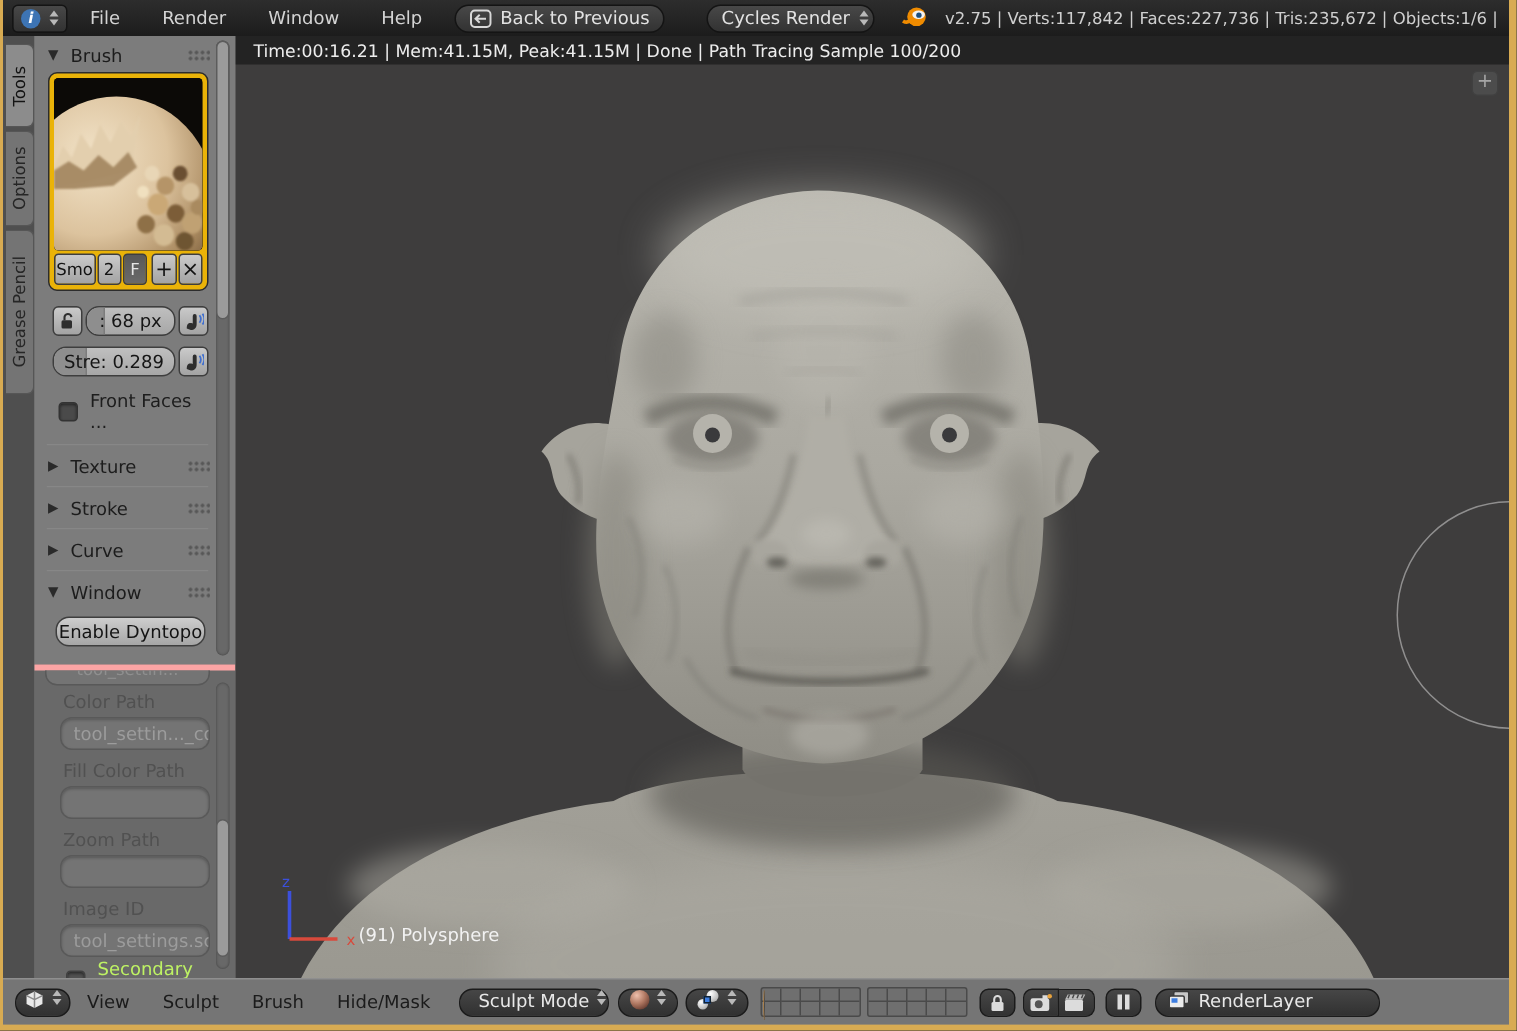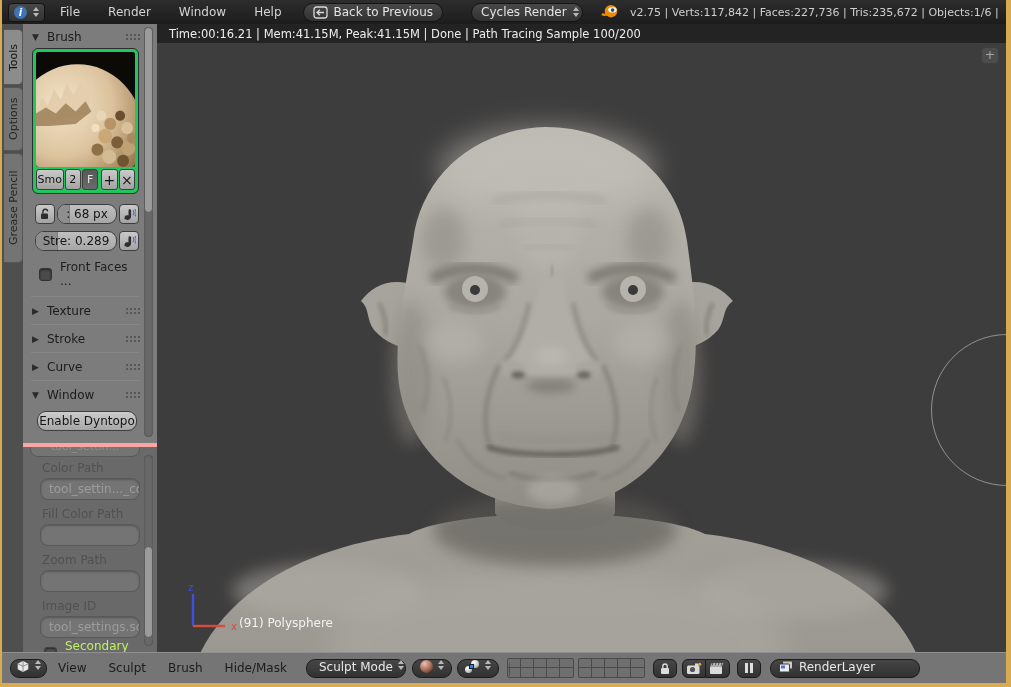--- a/index.html
+++ b/index.html
@@ -36,21 +36,21 @@
         writing-mode:vertical-rl;transform:rotate(180deg);transform-origin:center;}
   .vtab.active{background:#8c8c8c;color:#141414;}
   .panels{position:absolute;left:21px;right:0;top:0;height:419px;background:#7c7c7c;
           padding:4px 17px 0 7px;overflow:hidden;}
   .phead{display:flex;align-items:center;height:17px;color:#1c1c1c;font-size:12px;gap:6px;}
   .caret{font-size:9px;color:#2a2a2a;width:11px;text-align:center;}
   .grip{margin-left:auto;width:15px;height:8px;
         background-image:radial-gradient(#575757 1px,transparent 1.3px);background-size:4px 4px;}
   .sep{height:1px;background:#6e6e6e;border-bottom:1px solid #878787;margin:5px 1px 5px 1px;}
 
-  .preview-frame{margin:3px 1px 0 2px;height:146px;background:#22c55e;border:1px solid #2c2c2c;
+  .preview-frame{margin:3px 1px 0 2px;height:146px;background:#eab308;border:1px solid #2c2c2c;
                  border-radius:6px;padding:3px;display:flex;flex-direction:column;gap:2px;}
   .preview-img{flex:1;border-radius:3px;overflow:hidden;background:#0c0a07;}
   .preview-row{height:21px;display:flex;gap:1px;}
   .wbtn{background:linear-gradient(#cacaca,#a3a3a3);border:1px solid #3e3e3e;border-radius:3px;
         color:#131313;font-size:11px;display:flex;align-items:center;justify-content:center;min-width:0;}
   .wbtn.pressed{background:linear-gradient(#585858,#6a6a6a);color:#e5e5e5;}
   .wbtn.icon{padding:0;}
 
   .wrow{display:flex;gap:2px;align-items:stretch;height:20px;margin:0 1px 0 5px;}
   .slider{position:relative;flex:1;background:linear-gradient(#bfbfbf,#a7a7a7);border:1px solid #3e3e3e;

